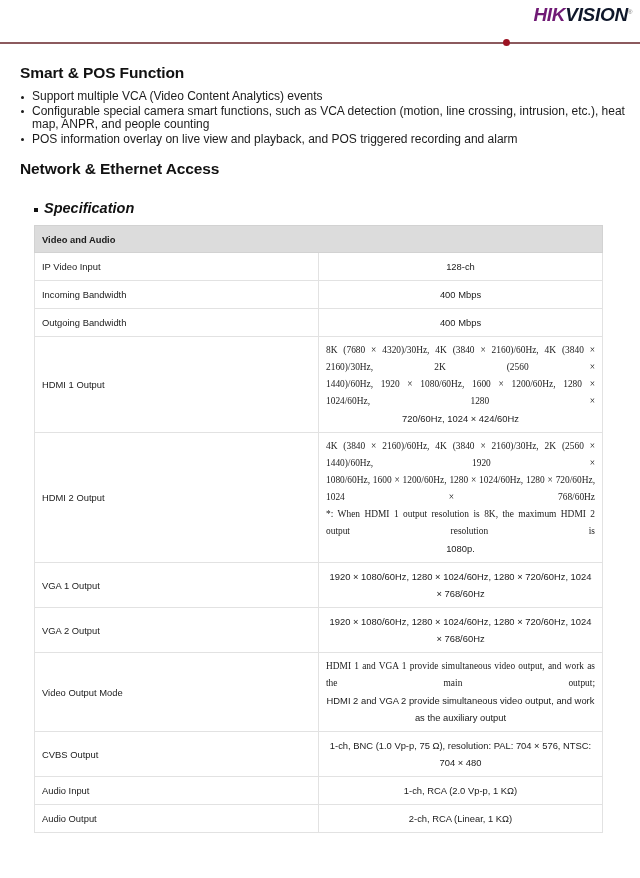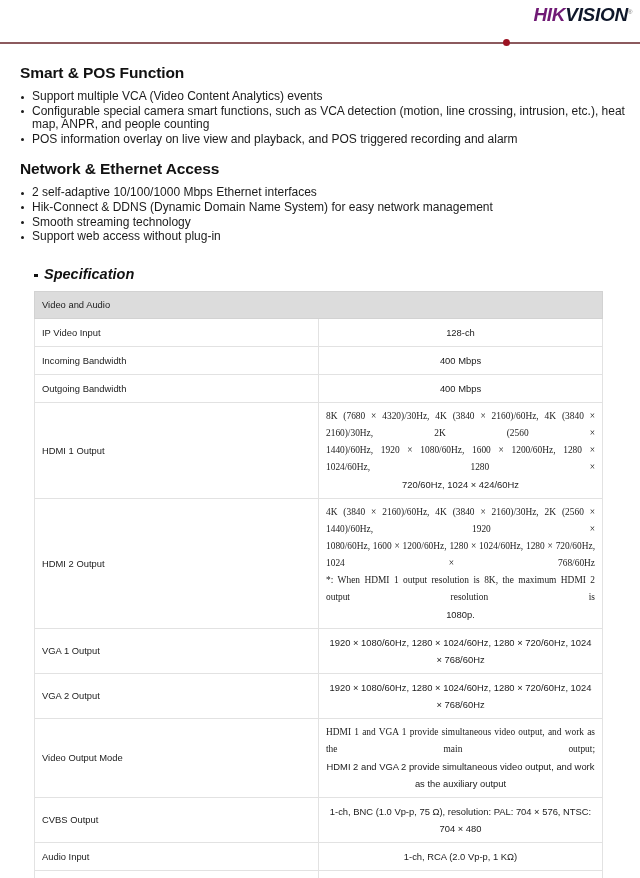--- a/index.html
+++ b/index.html
@@ -148,21 +148,21 @@
   td.value-cell .just-line {
     text-align: justify;
     text-align-last: justify;
     font-family: Liberation Serif, serif;
   }
   td.value-cell .last-line {
     text-align: center;
   }
   tr.section-row td {
     background: #dcdcdc;
-    font-weight: normal;
+    font-weight: bold;
     padding-top: 4.5px;
     padding-bottom: 4.5px;
     border-color: #d2d2d2;
   }
 </style>
 </head>
 <body>
 
 <div class="header">
   <div class="logo"><span class="hik">HIK</span><span class="vision">VISION</span><span class="tm">®</span></div>
@@ -175,26 +175,20 @@
 
 <div class="content">
   <h2 class="section-title">Smart &amp; POS Function</h2>
   <ul class="feature-list">
     <li>Support multiple VCA (Video Content Analytics) events</li>
     <li>Configurable special camera smart functions, such as VCA detection (motion, line crossing, intrusion, etc.), heat map, ANPR, and people counting</li>
     <li>POS information overlay on live view and playback, and POS triggered recording and alarm</li>
   </ul>
 
   <h2 class="section-title">Network &amp; Ethernet Access</h2>
-  <ul class="feature-list">
-    <li>2 self-adaptive 10/100/1000 Mbps Ethernet interfaces</li>
-    <li>Hik-Connect &amp; DDNS (Dynamic Domain Name System) for easy network management</li>
-    <li>Smooth streaming technology</li>
-    <li>Support web access without plug-in</li>
-  </ul>
 </div>
 
 <div class="spec-wrap">
   <h3 class="spec-title">Specification</h3>
   <table class="spec-table">
     <tbody id="spec-body">
         <tr class="section-row">
           <td colspan="2">Video and Audio</td>
         </tr>
         <tr>

